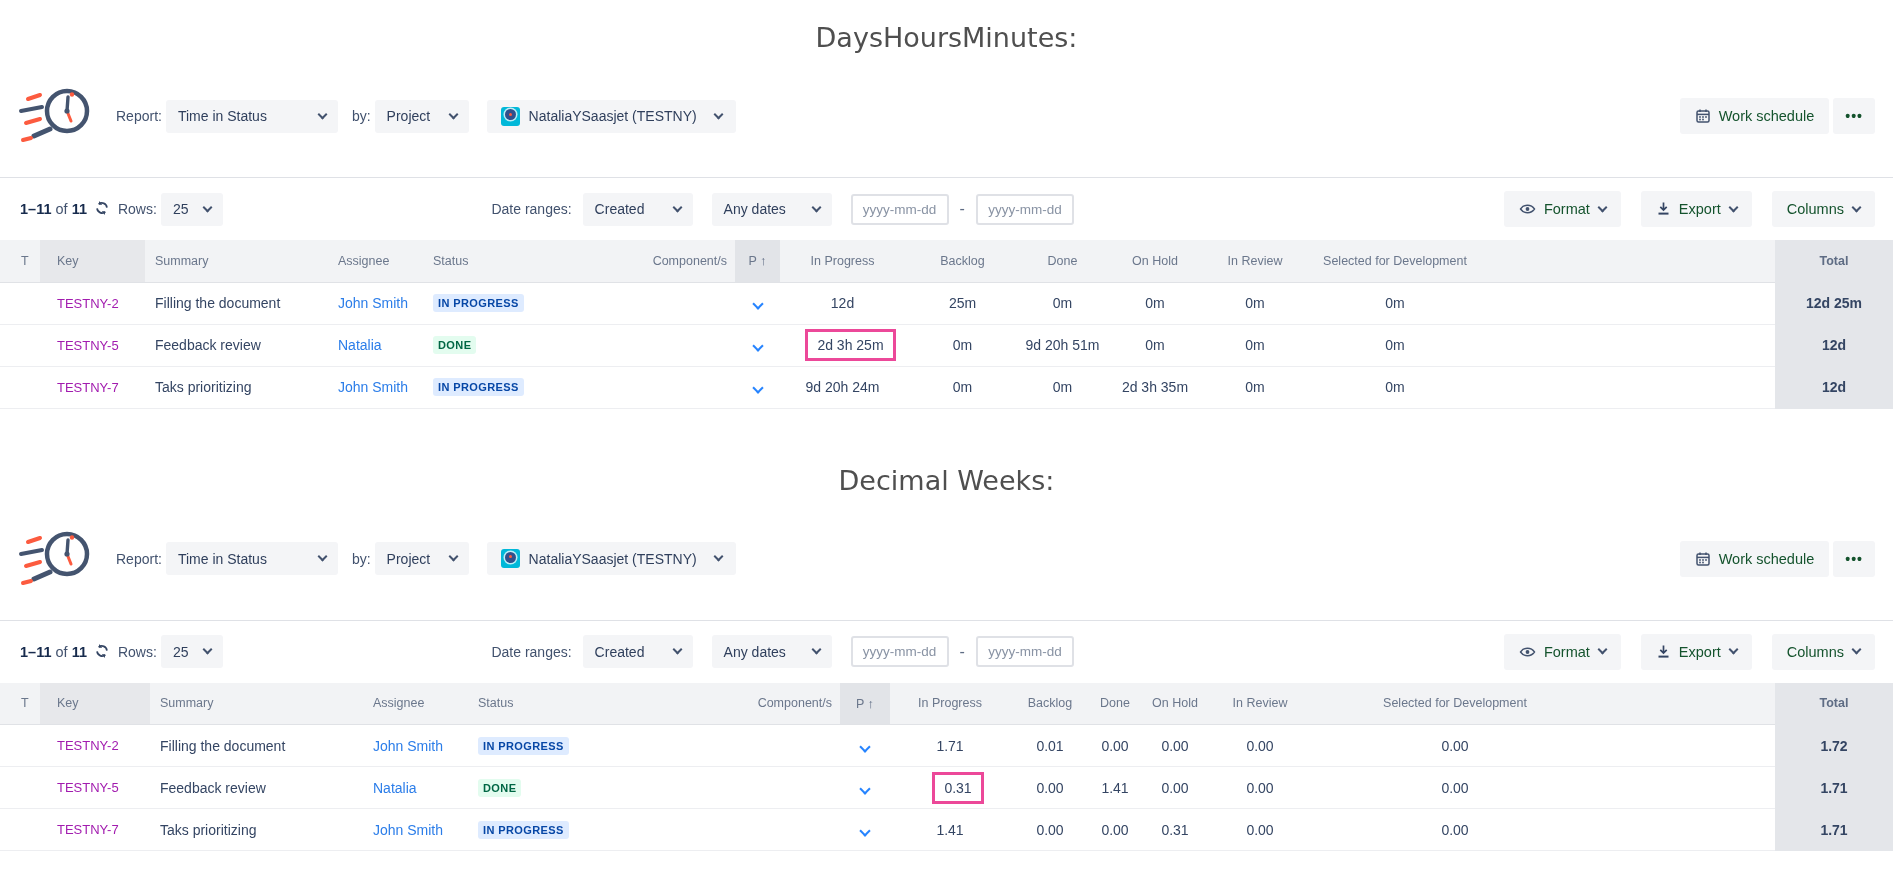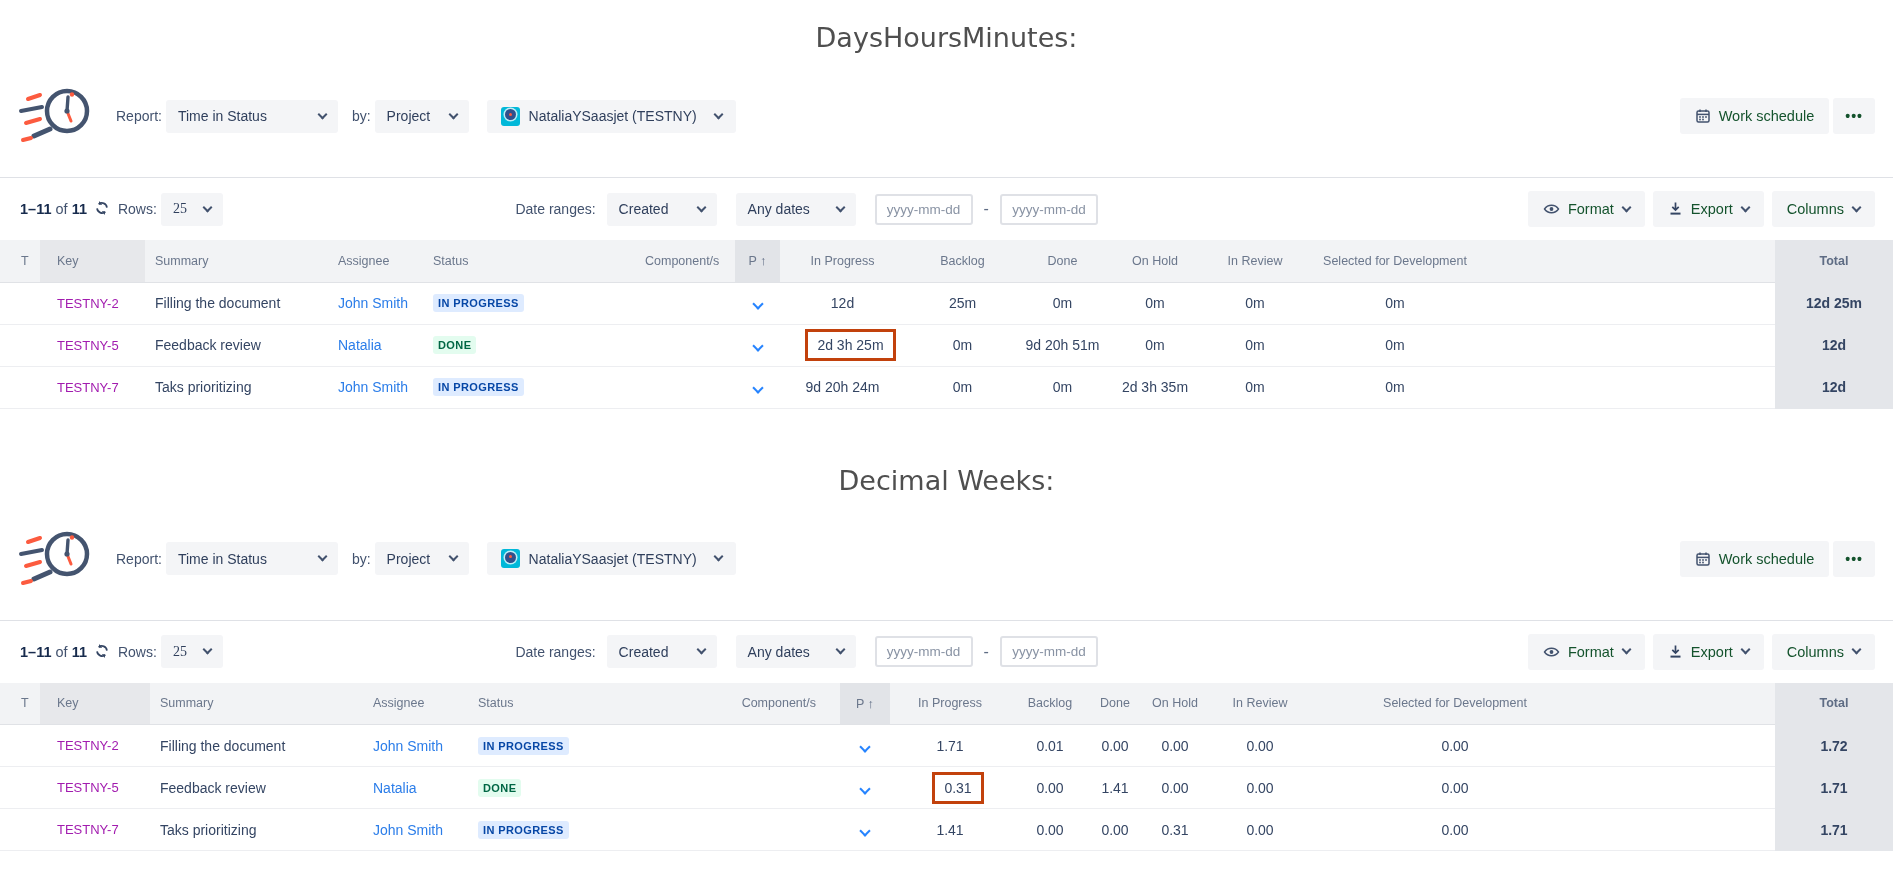--- a/index.html
+++ b/index.html
@@ -12,21 +12,21 @@
 
   
   .report-bar { display:flex; align-items:center; gap:4px; padding:0 18px; margin-top:28px; height:70px; }
   .logo { flex:none; margin-right:14px; }
   .lbl { color:#42526e; font-size:14px; white-space:nowrap; }
   .select { display:inline-flex; align-items:center; justify-content:space-between;
             background:#f4f5f7; border-radius:3px; height:33px; padding:0 12px;
             font-size:14px; color:#2f3f5c; cursor:pointer; white-space:nowrap; }
   .chev { width:7px; height:7px; border-right:2px solid #42526e; border-bottom:2px solid #42526e;
           transform:rotate(45deg); margin-top:-4px; flex:none; margin-left:12px; }
-  .w-report { width:172px; } .w-by { width:94px; } .w-rows { width:62px; margin-left:4px;font-family:Liberation Serif, serif; }
+  .w-report { width:172px; } .w-by { width:94px; } .w-rows { width:62px; margin-left:4px; }
   .w-created { width:110px; } .w-anydates { width:120px; }
   .project { margin-left:14px; padding:0 14px; }
   .avatar { width:19px; height:19px; border-radius:3px; background:#00b8d9; position:relative; margin-right:9px; flex:none; }
   .avatar::before { content:""; position:absolute; left:4px; top:2.5px; width:11px; height:11px;
                     border-radius:50%; background:#30508c; box-shadow:0 0 0 1.5px #bdeef7; }
   .avatar::after { content:""; position:absolute; left:8px; top:6px; width:3px; height:3px;
                    border-radius:50%; background:#fc5b3f; }
   .spacer { flex:1; }
   .btn { display:inline-flex; align-items:center; background:#f4f5f7; border:none; border-radius:3px;
          height:36px; padding:0 15px; font-size:14.5px; color:#14532d; cursor:pointer;
@@ -37,21 +37,21 @@
 
   .divider { border-top:1.5px solid #dfe1e6; margin-top:26px; }
 
   
   .toolbar { display:flex; align-items:center; padding:13px 18px 13px 20px; }
   .tb-left { display:flex; align-items:center; }
   .pag { font-size:14.5px; color:#42526e; white-space:nowrap; }
   .pag b { color:#172b4d; }
   .refresh { margin:2px 8px 0 7px; cursor:pointer; }
   .tb-mid { display:flex; align-items:center; margin-left:auto; gap:11px; }
-  .tb-right { display:flex; align-items:center; margin-left:auto; gap:8px; }
+  .tb-right { display:flex; align-items:center; margin-left:auto; gap:20px; }
   .date-input { width:98px; height:31px; border:2px solid #dfe1e6; border-radius:3px;
                 text-align:center; font-size:13.5px; color:#505f79; outline:none;
                 font-family:"Liberation Sans",sans-serif; }
   .date-input::placeholder { color:#8993a4; }
   .dash { color:#5e6c84; }
 
   
   table { width:1893px; border-collapse:collapse; table-layout:fixed; }
   thead th { background:#f2f3f5; color:#6b778c; font-size:12.5px; font-weight:400;
              height:42px; border-bottom:1px solid #e0e2e6; text-align:left; white-space:nowrap; }
@@ -61,37 +61,37 @@
   th.c-total { font-weight:700; color:#5e6c84; border-bottom-color:#e4e6ea; }
   td.c-total { border-bottom-color:#e4e6ea !important; }
   tbody td { height:42px; border-bottom:1px solid #edeef1; font-size:14px; color:#344563;
              white-space:nowrap; overflow:hidden; }
   td.c-cb, th.c-cb { padding-left:21px; }
   td.c-key, th.c-key { padding-left:17px; }
   td.c-key { color:#a21caf; font-size:13px; }
   td.c-sum, th.c-sum { padding-left:10px; }
   td.c-as, th.c-as { padding-left:8px; }
   td.c-st, th.c-st { padding-left:8px; }
-  td.c-comp, th.c-comp { text-align:right; padding-right:24px; }
+  td.c-comp, th.c-comp { text-align:right; padding-right:8px; }
   td.c-p { text-align:center; }
   .num { text-align:center; }
   th.num { text-align:center; }
   .sort { font-size:13px; margin-left:3px; color:#5e6c84; }
 
   .checkbox { width:18px; height:18px; background:#2684ff; border-radius:4px; position:relative; cursor:pointer; }
   .checkbox::after { content:""; position:absolute; left:6px; top:3px; width:4.5px; height:8.5px;
                      border:solid #fff; border-width:0 2px 2px 0; transform:rotate(42deg); }
   .link { color:#2b7de9; cursor:pointer; }
   .badge { display:inline-block; padding:3px 5px; border-radius:3px; font-size:11px;
            font-weight:700; letter-spacing:.4px; }
   .badge.inprogress { background:#deebff; color:#0747a6; }
   .badge.done { background:#e3fcef; color:#006644; }
   .pchev { display:inline-block; width:8px; height:8px; border-right:2.5px solid #2684ff;
            border-bottom:2.5px solid #2684ff; transform:rotate(45deg); cursor:pointer; margin-top:-4px; }
-  .hl-box { display:inline-block; border:3px solid #c2410c; padding:5px 9px;margin-left:16px; }
+  .hl-box { display:inline-block; border:3px solid #ec4899; padding:5px 9px;margin-left:16px; }
 </style>
 </head>
 <body>
 
 <div class="report-section">
   <div class="section-title">DaysHoursMinutes:</div>
 
   <div class="report-bar">
     <span class="logo">
       <svg width="80" height="62" viewBox="0 0 80 62">

